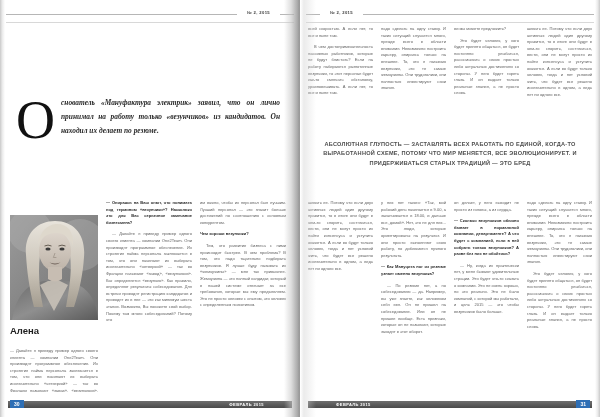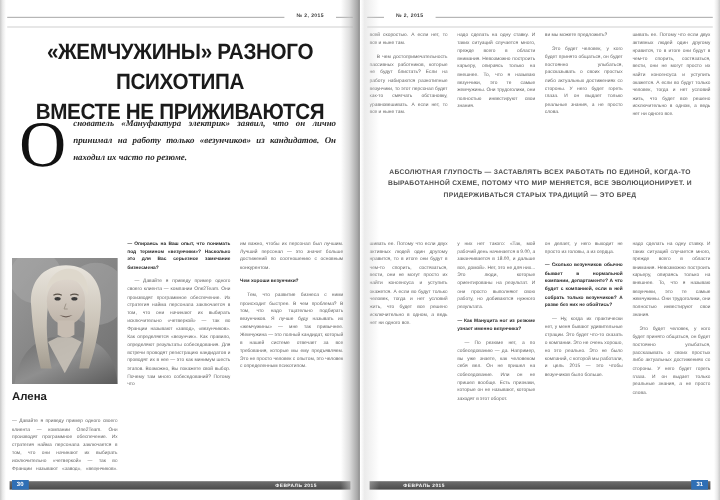--- a/index.html
+++ b/index.html
@@ -291,28 +291,24 @@
 <div class="spread">
 
   <div class="page page-left">
 
     <div class="runhead">
       <div class="runhead-rule"></div>
       <div class="runhead-rule2"></div>
       <span class="runhead-label">№ 2, 2015</span>
     </div>
 
-    <div class="headline">
-      <span class="headline-line">«ЖЕМЧУЖИНЫ» РАЗНОГО ПСИХОТИПА</span>
-      <span class="headline-line">ВМЕСТЕ НЕ ПРИЖИВАЮТСЯ</span>
-    </div>
 
     <div class="lead">
       <span class="dropcap">О</span>
-      <div class="lead-text">снователь «Мануфактура электрик» заявил, что он лично принимал на работу только «везунчиков» из кандидатов. Он находил их часто по резюме.</div>
+      <div class="lead-text">снователь «Мануфактура электрик» заявил, что он лично принимал на работу только «везунчиков» из кандидатов. Он находил их делает по резюме.</div>
     </div>
 
     <div class="photo">
       <svg width="88" height="105" viewBox="0 0 88 105">
         <defs>
           <linearGradient id="bgph" x1="0" y1="0" x2="1" y2="1">
             <stop offset="0%" stop-color="#9b9b9b"></stop>
             <stop offset="100%" stop-color="#6f6f6f"></stop>
           </linearGradient>
           <linearGradient id="hairg" x1="0" y1="0" x2="0" y2="1">

